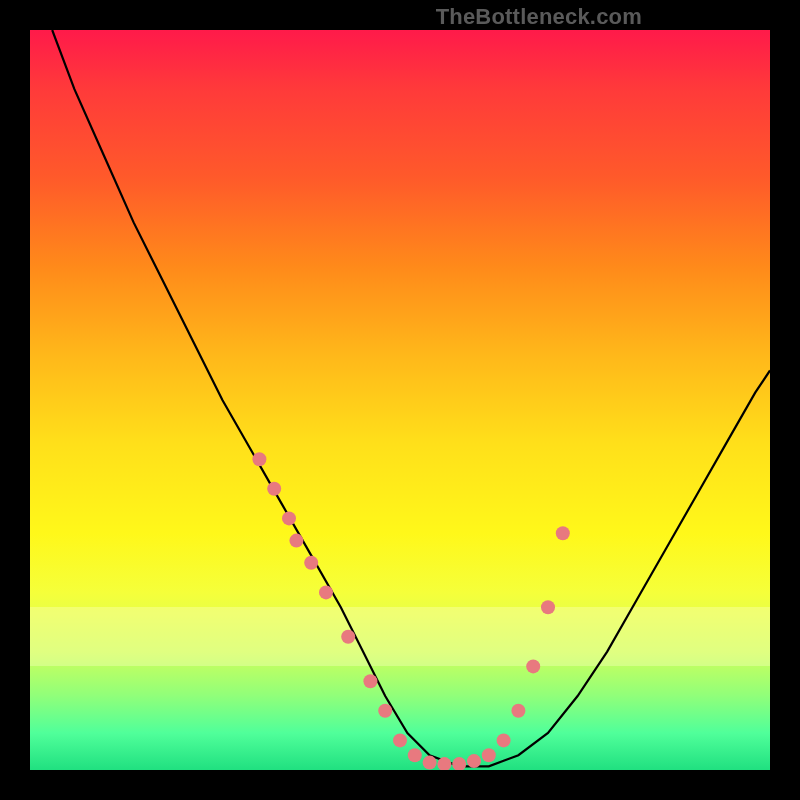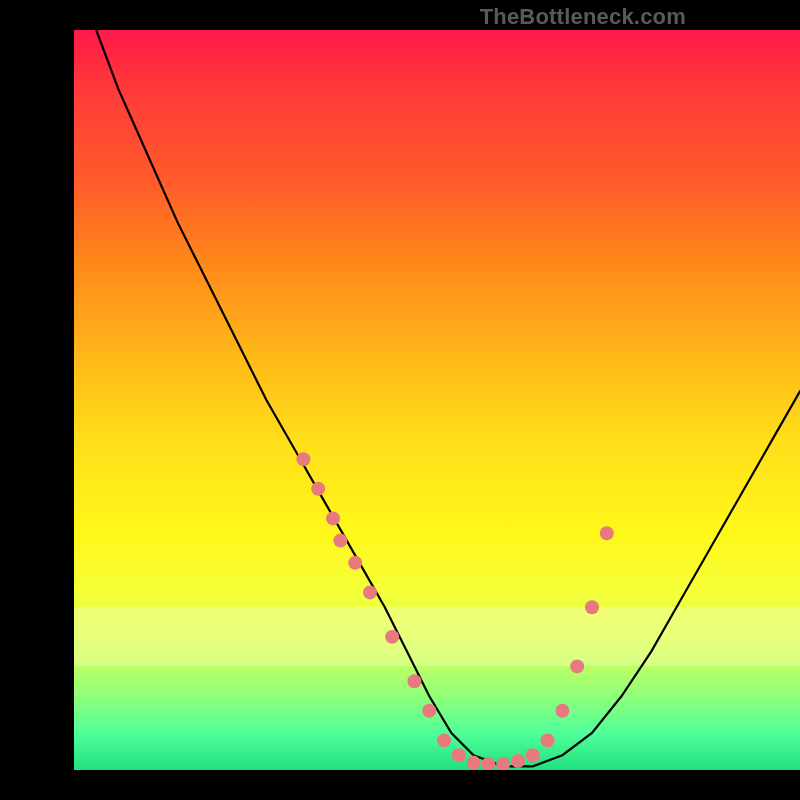--- a/index.html
+++ b/index.html
@@ -8,21 +8,20 @@
     width: 800px;
     height: 800px;
     background: #000;
     overflow: hidden;
   }
   .outer {
     position: relative;
     width: 676px;
     height: 800px;
     background: #000;
-    margin-left: 44px;
   }
   .plot {
     position: absolute;
     left: 30px;
     top: 30px;
     width: 740px;
     height: 740px;
     background: linear-gradient(to bottom,
       #ff1a4a 0%,
       #ff3a3a 8%,

